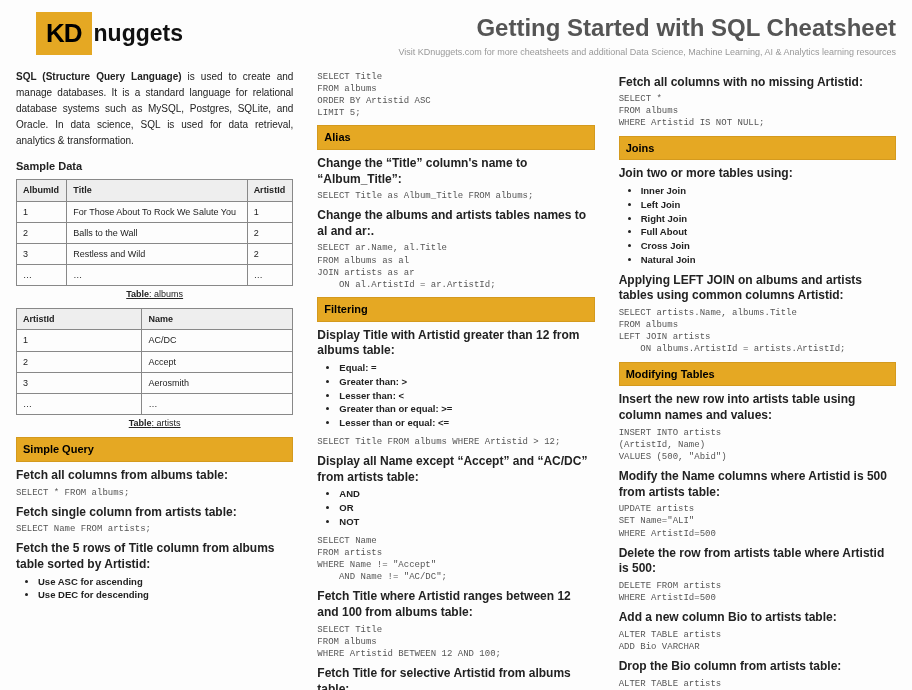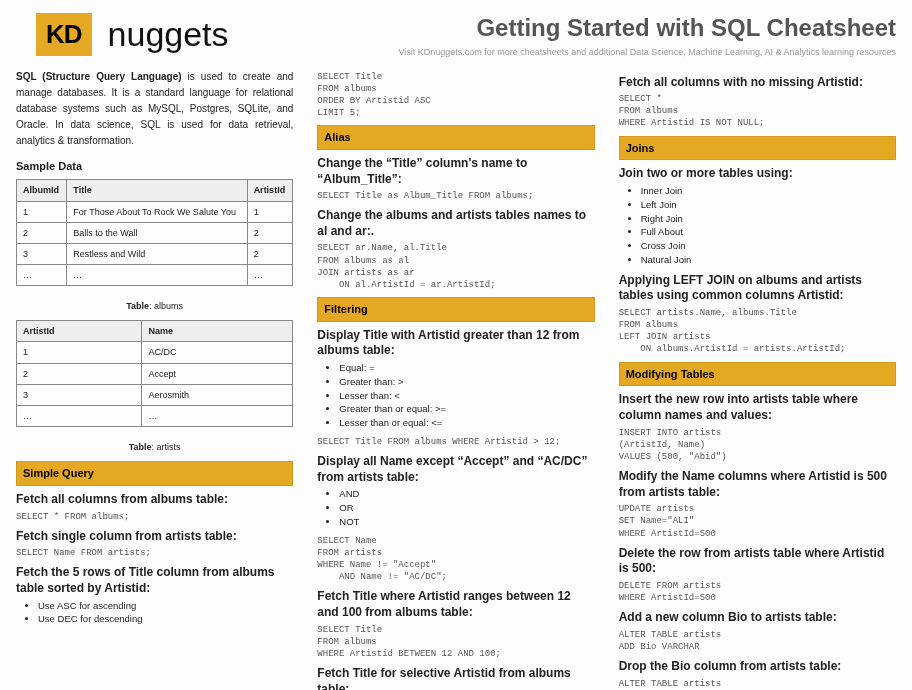--- a/index.html
+++ b/index.html
@@ -8,47 +8,47 @@
     background: #fdfdfd;
     color: #222;
     width: 912px;
     padding: 12px 16px;
     font-size: 10px;
     line-height: 1.35;
   }
   .header-row { display: flex; justify-content: space-between; align-items: flex-start; margin-bottom: 10px; }
   .logo { display: flex; align-items: center; padding-left: 20px; }
   .logo-box { background: #e5a823; color: #000; font-weight: 700; font-size: 26px; padding: 4px 10px; letter-spacing: -1px; }
-  .logo-text { font-size: 34px; font-weight: 400; margin-left: 16px; color: #111; }
+  .logo-text { font-size: 23px; font-weight: 700; margin-left: 2px; color: #111; }
   .title-block { text-align: right; margin-left: 28px; }
   .title-block h1 { font-size: 24px; color: #555; font-weight: 700; }
   .title-block .sub { font-size: 9px; color: #999; margin-top: 2px; text-align: right; }
   .columns { display: flex; gap: 24px; }
   .col { flex: 1; min-width: 0; }
   p.intro { text-align: justify; line-height: 1.6; margin-bottom: 10px; font-size: 10px; }
   p.intro b { font-weight: 700; }
   .section-title { font-weight: 700; font-size: 11px; margin: 8px 0 6px; }
-  table.data { border-collapse: collapse; width: 100%; margin: 4px 0 14px; font-size: 9px; }
+  table.data { border-collapse: collapse; width: 100%; margin: 4px 0 2px; font-size: 9px; }
   table.data th, table.data td { border: 1px solid #888; padding: 4px 6px; text-align: left; }
   table.data th { background: #eee; font-weight: 700; }
-  .table-caption { text-align: center; font-size: 9px; margin: 2px 0 8px; }
+  .table-caption { text-align: center; font-size: 9px; margin: 2px 0 8px; text-decoration: underline; }
   .table-caption b { font-weight: 700; }
   .narrow-table { width: 65%; margin-left: auto; margin-right: auto; }
   .band { background: #e5a823; color: #000; font-weight: 700; padding: 4px 6px; font-size: 11px; margin: 6px 0 4px; border:1px solid #d49a1e; }
   .desc { font-size: 12px; font-weight: 700; margin: 6px 0 3px; line-height: 1.3; }
   pre.code, .codeline {
     font-family: "Courier New", monospace;
     font-size: 9px;
     color: #555;
     white-space: pre;
     margin: 2px 0 6px;
     line-height: 1.35;
   }
   ul.bullets { list-style: disc; margin: 3px 0 6px 22px; font-size: 9.5px; }
-  ul.bullets li { margin: 1px 0; font-weight:400; }
+  ul.bullets li { margin: 1px 0; font-weight:700; }
   .footer { color: #888; font-size: 11px; margin-top: 14px; }
 </style>
 </head>
 <body>
 
 <div class="header-row">
   <div class="logo">
     <span class="logo-box">KD</span>
     <span class="logo-text">nuggets</span>
   </div>
@@ -205,21 +205,21 @@
         <li>Cross Join</li>
         <li>Natural Join</li>
       </ul>
     <div class="desc">Applying LEFT JOIN on albums and artists tables using common columns Artistid:</div>
     <pre class="code">SELECT artists.Name, albums.Title
 FROM albums
 LEFT JOIN artists
     ON albums.ArtistId = artists.ArtistId;</pre>
 
     <div class="band">Modifying Tables</div>
-    <div class="desc">Insert the new row into artists table where column names and values:</div>
+    <div class="desc">Insert the new row into artists table using column names and values:</div>
     <pre class="code">INSERT INTO artists
 (ArtistId, Name)
 VALUES (500, "Abid")</pre>
     <div class="desc">Modify the Name columns where Artistid is 500 from artists table:</div>
     <pre class="code">UPDATE artists
 SET Name="ALI"
 WHERE ArtistId=500</pre>
     <div class="desc">Delete the row from artists table where Artistid is 500:</div>
     <pre class="code">DELETE FROM artists
 WHERE ArtistId=500</pre>

